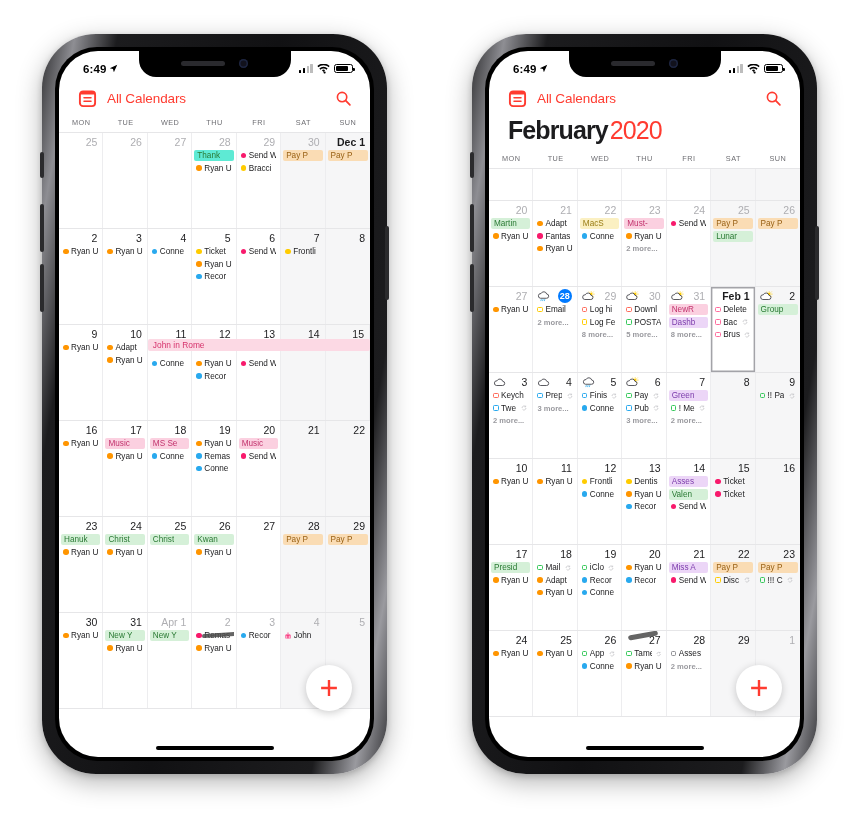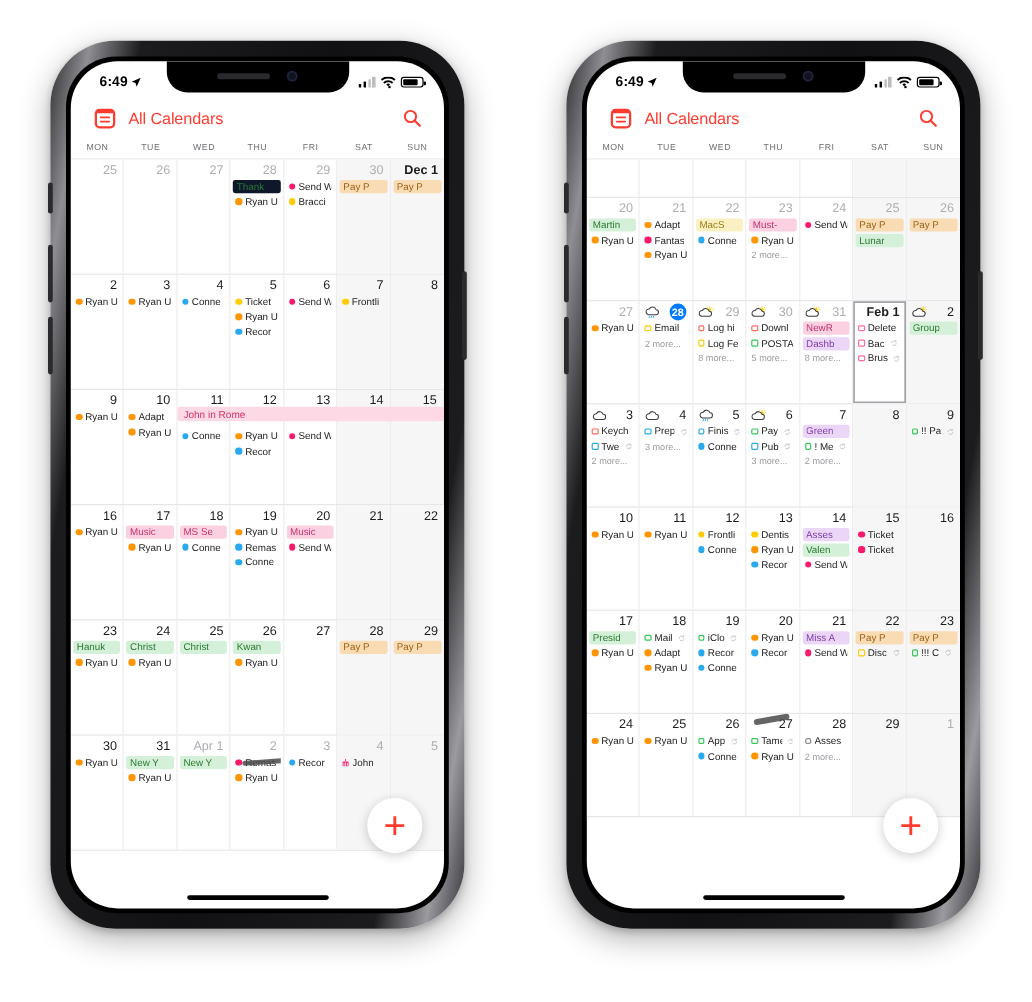--- a/index.html
+++ b/index.html
@@ -151,21 +151,21 @@
     padding: 0 2px; margin-bottom: 1.5px;
     white-space: nowrap; overflow: hidden;
     border-radius: 2px;
   }
   .ev .dot { width: 5.5px; height: 5.5px; border-radius: 50%; flex: 0 0 auto; }
   .ev .sq  { width: 5.5px; height: 5.5px; border-radius: 1.4px; flex: 0 0 auto;
              border: 1.3px solid #999; background: transparent; box-sizing: border-box;}
   .ev .txt { overflow: hidden; text-overflow: clip; }
   .ev .rep { margin-left: 2px; font-size: 6.5px; color:#b0b0b5; }
   .ev.block { padding: 0 3px; }
-  .ev.more { color: #9a9a9f; font-size: 7.6px; padding-left: 2px;}
+  .ev.more { color: #9a9a9f; font-size: 7.6px; padding-left: 2px; font-weight: bold;}
   .ev.bday .bcake { width:6px; height:7px; flex:0 0 auto;}
 
   
   .banner {
     position: absolute; left: 0; top: 14px; height: 12px;
     background: #fcd9e4; color: #d6336c;
     font-size: 8.4px; line-height: 12px; padding-left: 5px;
     z-index: 4; white-space: nowrap; overflow: hidden;
     border-radius: 2px;
   }
@@ -284,21 +284,21 @@
     <div style="">
       
     </div>
   </div>
                 <div class="cell">
 
     <div class="daynum dim">
                     <span>28</span>
                   </div>
     <div style="">
-      <div class="ev block" style="background:#0f172a;color:#2a7a34">
+      <div class="ev block" style="background:#5eead4;color:#2a7a34">
       <span class="txt">Thank</span>
                     </div>
                     <div class="ev" style="">
     <span class="dot" style="background:#ff9500"></span>
     <span class="txt">Ryan U</span>
     </div>
     </div>
   </div>
                 <div class="cell">
 
@@ -863,20 +863,23 @@
     <rect x="6.6" y="10.2" width="10.8" height="1.9" rx="0.95" fill="#ff3b30"></rect>
     <rect x="6.6" y="14.6" width="10.8" height="1.9" rx="0.95" fill="#ff3b30"></rect>
   </svg>
           <span class="nav-title">All Calendars</span>
           <svg class="search-icon" viewBox="0 0 24 24">
     <circle cx="10" cy="10" r="6.6" fill="none" stroke="#ff3b30" stroke-width="2.3"></circle>
     <line x1="14.8" y1="14.8" x2="21" y2="21" stroke="#ff3b30" stroke-width="2.5" stroke-linecap="round"></line>
   </svg>
         </div>
 
+        <div class="month-head">
+          <span>February</span><span class="yr">2020</span>
+        </div>
 
         <div class="weekdays">
           <div class="">MON</div>
               <div class="">TUE</div>
               <div class="">WED</div>
               <div class="">THU</div>
               <div class="">FRI</div>
               <div class="we">SAT</div>
               <div class="we">SUN</div>
         </div>

